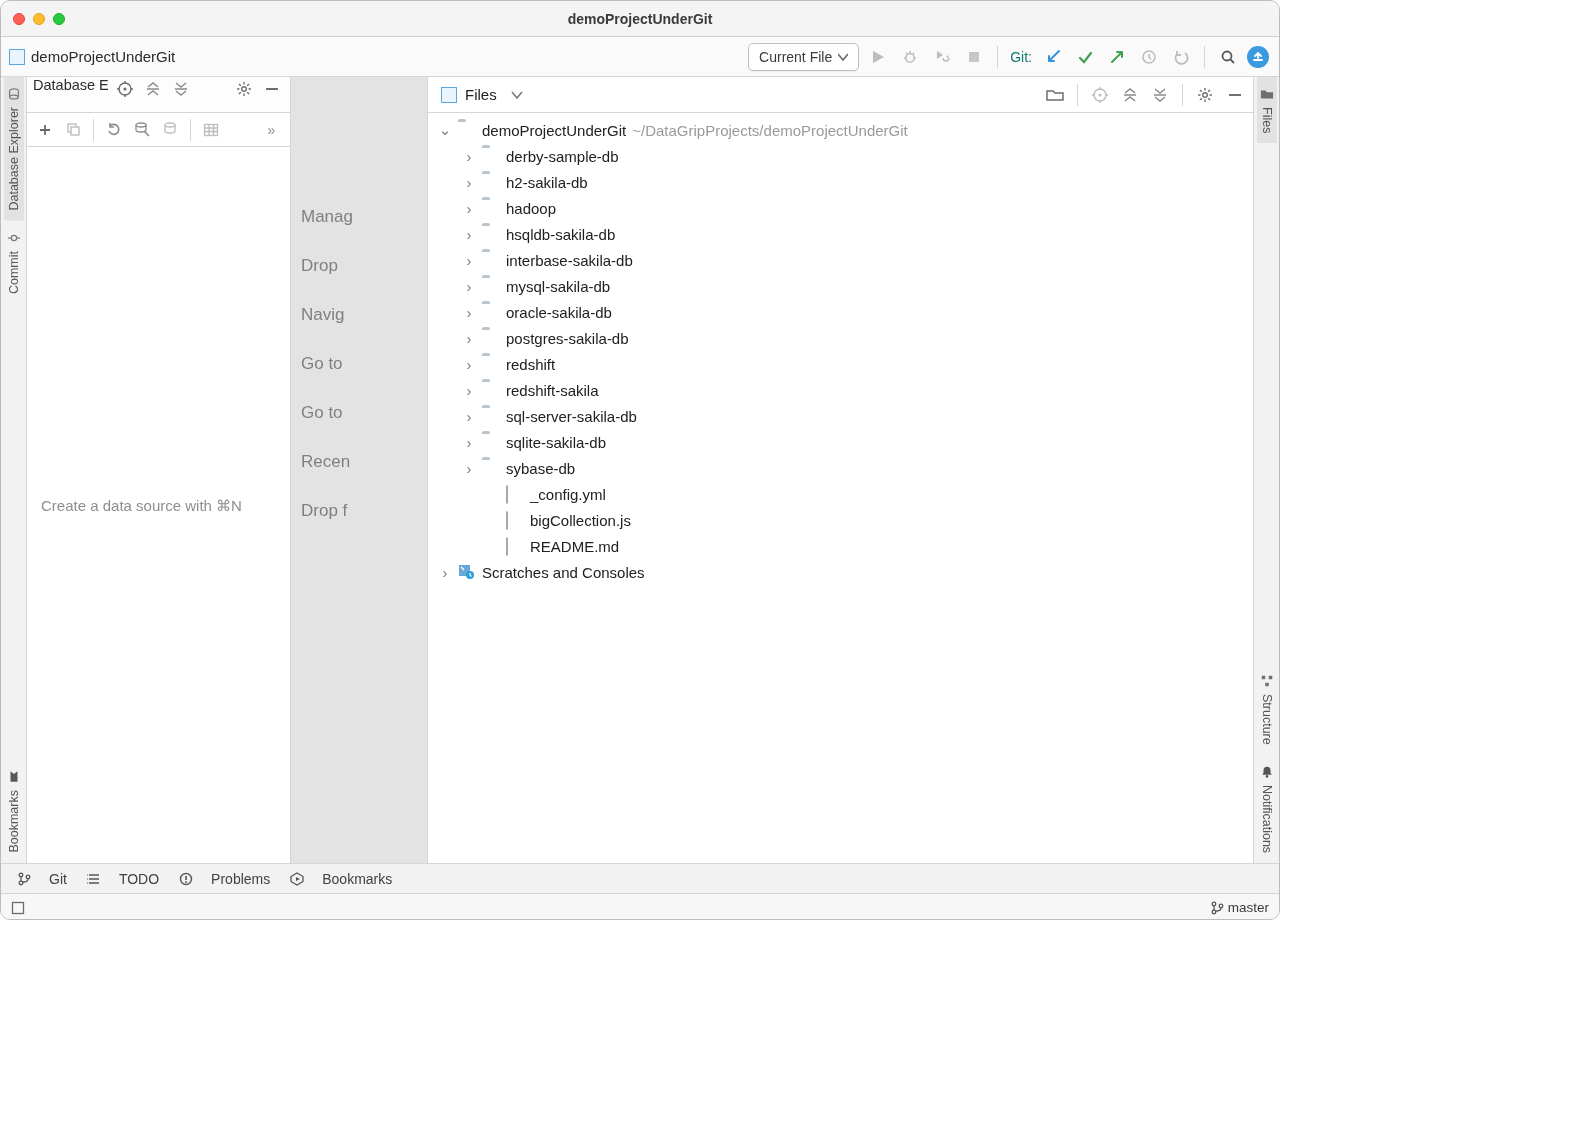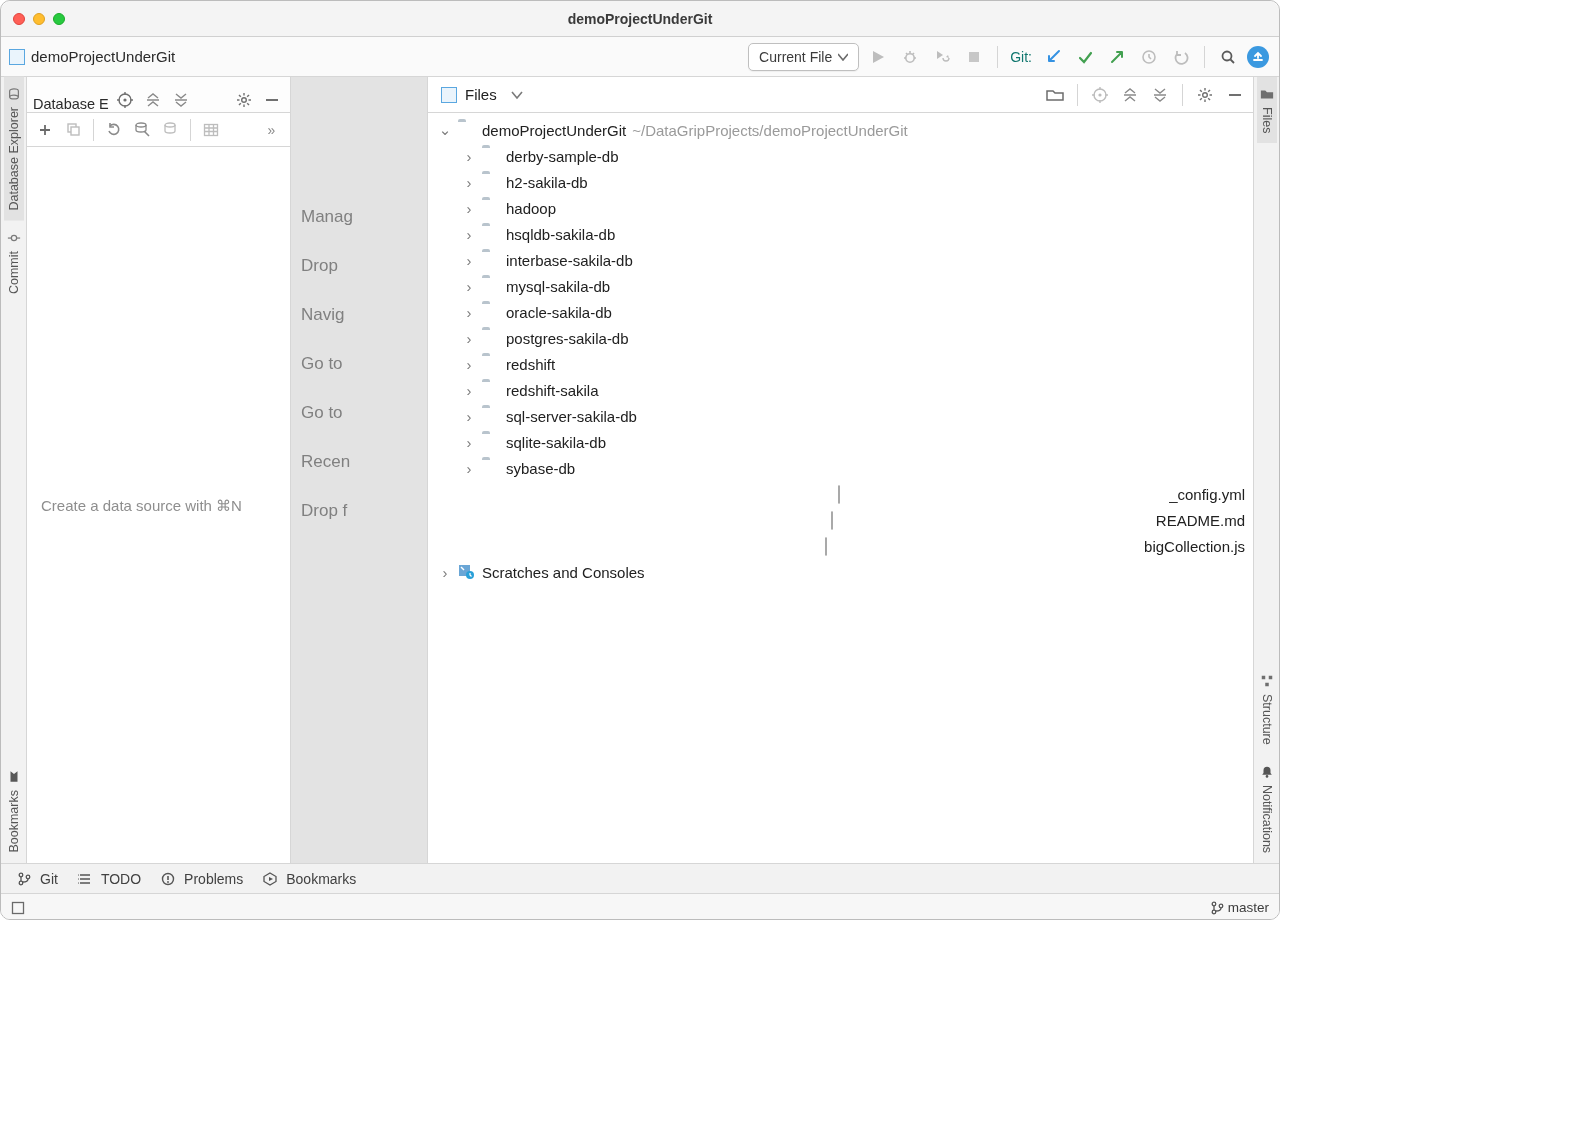--- a/index.html
+++ b/index.html
@@ -35,21 +35,21 @@
   .stripe { width:26px; background:#f2f2f2; border-right:1px solid #d6d6d6; display:flex; flex-direction:column; align-items:center; }
   .stripe.right { border-left:1px solid #d6d6d6; border-right:none;}
   .stripe-item { writing-mode: vertical-rl; padding:10px 3px; font-size:12.5px; color:#555; display:flex; align-items:center; gap:6px; cursor:default;}
   .stripe-item.rot180 { transform: rotate(180deg);}
   .stripe-item.active { background:#e2e2e2;}
   .stripe-icon { width:14px; height:14px;}
   .stripe .grow { flex:1;}
 
   
   .panel-db { width: 264px; border-right:1px solid #d6d6d6; display:flex; flex-direction:column; background:#fff;}
-  .panel-header { height:36px; border-bottom:1px solid #d6d6d6; display:flex; align-items:flex-end; gap:4px; padding:0 6px; background:#fdfdfd;}
+  .panel-header { height:36px; border-bottom:1px solid #d6d6d6; display:flex; align-items:flex-start; gap:4px; padding:0 6px; background:#fdfdfd;}
   .panel-header .ph-title { font-size:14.5px; color:#2b2b2b; white-space:nowrap; overflow:hidden; }
   .ph-spacer { flex:1;}
   .ph-btn { width:24px; height:24px; display:flex; align-items:center; justify-content:center; color:#6f6f6f;}
   .db-toolbar { height:34px; border-bottom:1px solid #d6d6d6; display:flex; align-items:center; gap:4px; padding:0 6px;}
   .empty-hint { flex:1; display:flex; align-items:center; justify-content:flex-start; padding:0 14px;}
   .empty-hint span { text-align:center; color:#8e8e8e; font-size:15px; line-height:1.4;}
 
   
   .center { flex:0 0 136px; background:#e3e3e3; position:relative; overflow:hidden;}
   .center .hint-col { position:absolute; left:10px; top:130px; display:flex; flex-direction:column; gap:29px; color:#808080; font-size:17px; white-space:nowrap;}
@@ -63,25 +63,25 @@
   .node { display:flex; align-items:center; height:26px; gap:6px; padding-right:8px;}
   .node .arrow { width:14px; text-align:center; color:#7b7b7b;}
   .node .ficon { width:18px; height:16px; }
   .node .folder { width:18px; height:14px; background:#b9c4cd; border-radius:2px; position:relative;}
   .node .folder::before { content:""; position:absolute; top:-3px; left:0; width:8px; height:3px; background:#b9c4cd; border-radius:2px 2px 0 0;}
   .node .file { width:14px; height:16px; background:#fff; border:1px solid #a9a9a9; border-radius:1px; position:relative;}
   .node .file::after { content:""; position:absolute; left:2px; right:2px; top:3px; height:1px; background:#bdbdbd; box-shadow:0 3px 0 #bdbdbd,0 6px 0 #bdbdbd;}
   .node .muted { color:#9a9a9a; margin-left:0;}
   .indent1 { padding-left: 10px;}
   .indent2 { padding-left: 34px;}
-  .indent3 { padding-left: 82px; justify-content: space-between;}
+  .indent3 { padding-left: 58px;}
 
   
   .bottom-tabs { height:30px; background:#f2f2f2; border-top:1px solid #d6d6d6; display:flex; align-items:center; gap:20px; padding:0 16px; font-size:14px; color:#414141;}
-  .bt-item { display:flex; align-items:center; gap:9px;}
+  .bt-item { display:flex; align-items:center; gap:18px;}
   .bt-icon { width:14px; height:14px; display:flex; align-items:center; justify-content:center; color:#6a6a6a;}
 
   
   .statusbar { height:28px; background:#f7f7f7; border-top:1px solid #d6d6d6; display:flex; align-items:center; padding:0 10px; font-size:13.5px; color:#3c3c3c;}
   .statusbar .grow { flex:1;}
   .statusbar .branch { display:flex; align-items:center; gap:4px;}
 
   body { border:1px solid #bcbcbc; border-radius:10px;}
 </style>
 </head>
@@ -457,26 +457,26 @@
         </div>
       <div id="files-mount">
           <div class="node indent3">
             <span class="arrow"></span>
             <span class="ficon"><span class="file"></span></span>
             <span>_config.yml</span>
           </div>
           <div class="node indent3">
             <span class="arrow"></span>
             <span class="ficon"><span class="file"></span></span>
-            <span>README.md</span>
+            <span>bigCollection.js</span>
           </div>
           <div class="node indent3">
             <span class="arrow"></span>
             <span class="ficon"><span class="file"></span></span>
-            <span>bigCollection.js</span>
+            <span>README.md</span>
           </div>
         </div>
       <div class="node indent1">
         <span class="arrow">›</span>
         <span class="ficon">
             <svg width="18" height="16">
               <rect x="1" y="1" width="11" height="11" fill="#6aa6d6"></rect>
               <path d="M3 3 L6 6" stroke="#fff" stroke-width="1.4"></path>
               <circle cx="12" cy="11" r="4" fill="#2aa0d8"></circle>
               <path d="M12 9 L12 11 L13.5 12.5" stroke="#fff" stroke-width="1.2" fill="none"></path>

